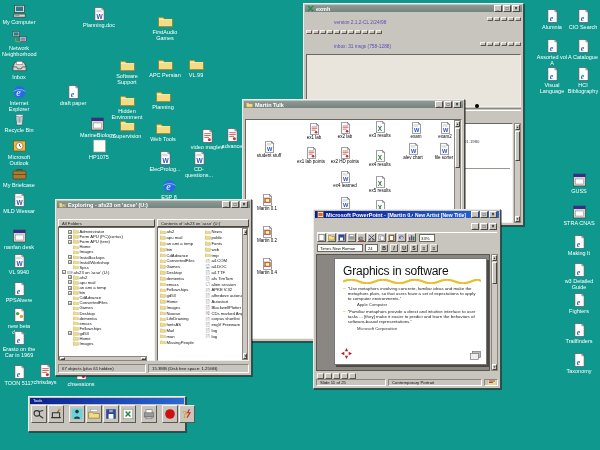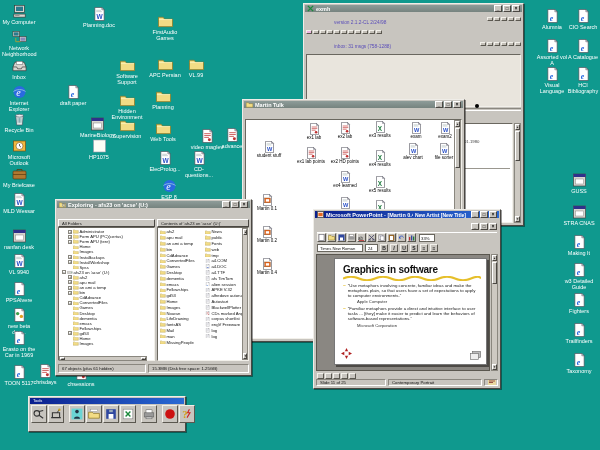--- a/index.html
+++ b/index.html
@@ -87,21 +87,21 @@
   .tbtn{width:9px;height:9px;background:var(--window-gray);border:1px solid;border-color:#f2f0ea #5a574f #5a574f #f2f0ea;display:flex;align-items:center;justify-content:center;}
   .tbtn svg{width:7px;height:7px;}
   .zoombox{margin-left:2px;width:16px;height:8px;background:#fff;border:1px solid #6a675f;font-size:4.3px;line-height:7px;padding-left:1px;color:#111;}
   #ppt .tbar2{position:absolute;top:33px;left:3px;right:3px;height:10px;display:flex;align-items:center;gap:2px;}
   .fontbox{width:46px;height:8px;background:#fff;border:1px solid #6a675f;font-size:4.2px;line-height:7px;padding-left:2px;color:#111;white-space:nowrap;overflow:hidden;}
   .sizebox{width:13px;height:8px;background:#fff;border:1px solid #6a675f;font-size:4.2px;line-height:7px;padding-left:2px;color:#111;}
   .fmtbtn{width:8px;height:8px;background:var(--window-gray);border:1px solid;border-color:#f2f0ea #5a574f #5a574f #f2f0ea;font-size:5px;line-height:7px;text-align:center;font-weight:bold;color:#222;}
   #ppt .slidearea{position:absolute;top:44px;left:2px;right:10px;bottom:17px;background:#8a8782;border:1px solid #5a574f;overflow:hidden;}
   #ppt .vsb{right:2px;top:44px;bottom:17px;width:7px;}
   #ppt .slide{position:absolute;left:17px;top:3px;width:153px;height:107px;background:#fff;border:1px solid #777;box-shadow:2px 2px 0 #4d4a46;padding:5px 6px 0 8px;}
-  #ppt .stitle{font-size:10px;font-weight:bold;color:#111;letter-spacing:-.2px;}
+  #ppt .stitle{font-size:12px;font-weight:normal;color:#111;letter-spacing:-.2px;}
   #ppt .squig{margin:1px 0 2px 0;}
   .bullet{display:flex;gap:2px;margin-top:2px;}
   .bullet .dash{color:var(--sq-yellow);font-size:5px;line-height:5px;font-weight:bold;}
   .bullet .btext{font-size:4.4px;line-height:5.1px;color:#222;}
   .battr{font-size:4.2px;color:#333;margin:1px 0 0 14px;}
   #ppt .redlogo{position:absolute;left:6px;bottom:5px;}
   #ppt .papers{position:absolute;right:5px;bottom:4px;}
   #ppt .viewbar{position:absolute;left:3px;bottom:9px;height:7px;display:flex;gap:1px;align-items:center;}
   .vbtn{width:7px;height:6px;background:var(--window-gray);border:1px solid;border-color:#f2f0ea #5a574f #5a574f #f2f0ea;}
   #ppt .status{position:absolute;left:2px;right:2px;bottom:2px;height:7px;display:flex;gap:2px;}

